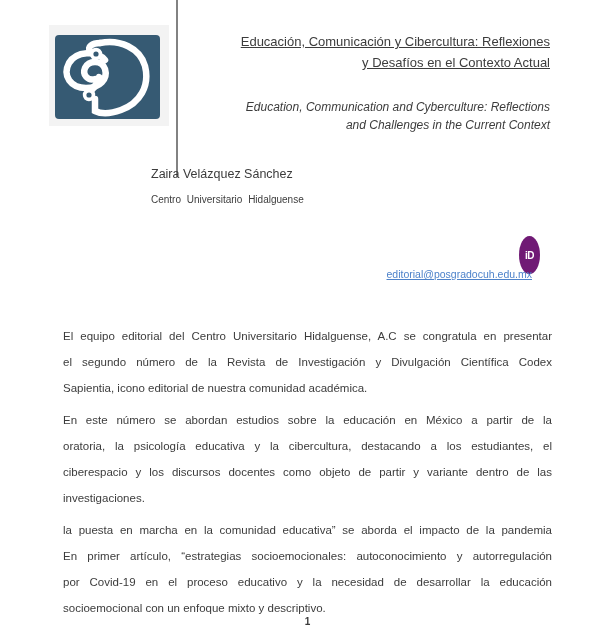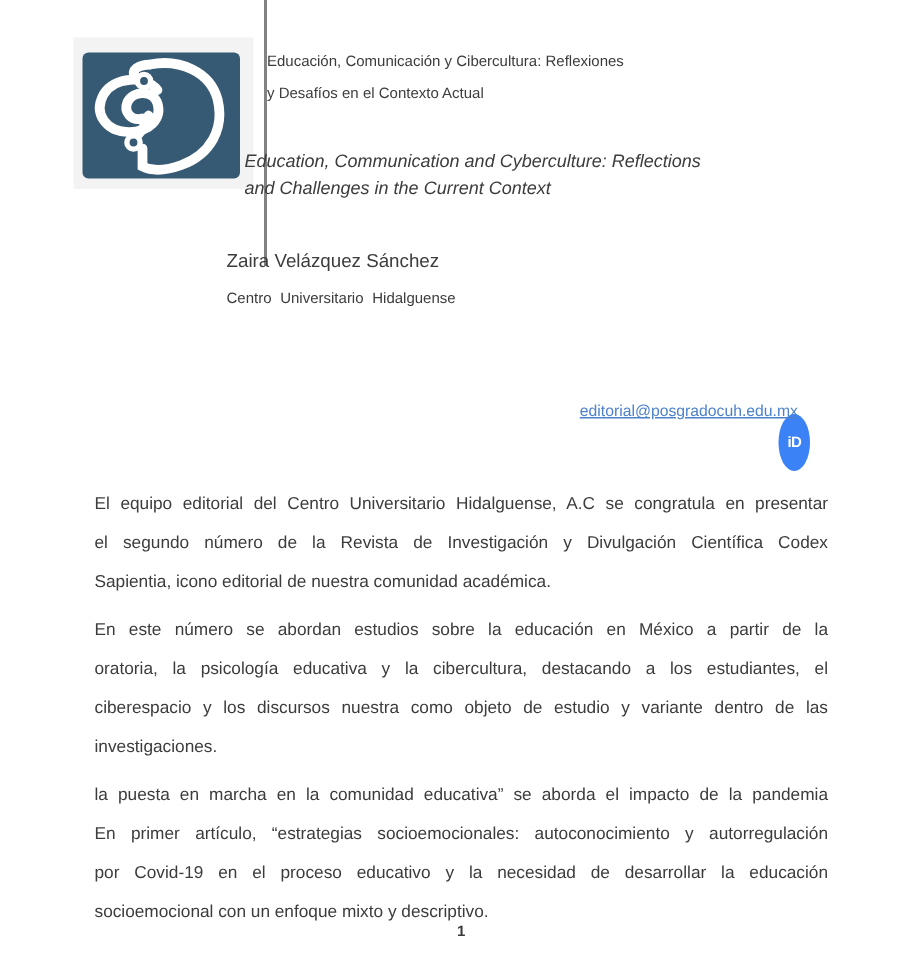--- a/index.html
+++ b/index.html
@@ -34,29 +34,30 @@
     position: absolute;
     left: 176px; top: 0;
     width: 2px; height: 177px;
     background: #828282;
   }
 
   
   .title {
     position: absolute;
     left: 178px; top: 31px; width: 372px;
-    text-align: left;
-    font-size: 10px;
+    text-align: right;
+    font-size: 13px;
     line-height: 21px;
     color: #3c3c3c;
+    text-decoration: underline;
   }
   .subtitle {
     position: absolute;
-    left: 163px; top: 99px; width: 372px;
-    text-align: left;
+    left: 178px; top: 99px; width: 372px;
+    text-align: right;
     font-style: italic;
     font-size: 12px;
     line-height: 17.5px;
   }
 
   .author {
     position: absolute;
     left: 151px; top: 167px; width: 372px;
     font-size: 12.5px;
   }
@@ -72,30 +73,29 @@
   .orcid-row {
     position: absolute;
     top: 236px; right: 72px;
     display: flex;
     align-items: flex-end;
     gap: 5px;
   }
   .orcid-badge {
     width: 21px; height: 38px;
     border-radius: 50%;
-    background: #3b82f6;
+    background: #701a75;
     color: #ffffff;
     font-size: 10px;
     font-weight: bold;
     display: flex;
     align-items: center;
     justify-content: center;
     letter-spacing: -0.5px;
     cursor: pointer;
-    margin-top: 40px;
   }
   .doc-link {
     color: #4d82ca;
     text-decoration: underline;
     font-size: 10.5px;
     line-height: 13px;
     cursor: pointer;
   }
   .email-row {
     position: absolute;
@@ -171,21 +171,21 @@
 
   <div class="body-text">
     <div class="para">
       <div class="bl j">El equipo editorial del Centro Universitario Hidalguense, A.C se congratula en presentar</div>
       <div class="bl j">el segundo número de la Revista de Investigación y Divulgación Científica Codex</div>
       <div class="bl last">Sapientia, icono editorial de nuestra comunidad académica.</div>
     </div>
     <div class="para">
       <div class="bl j">En este número se abordan estudios sobre la educación en México a partir de la</div>
       <div class="bl j">oratoria, la psicología educativa y la cibercultura, destacando a los estudiantes, el</div>
-      <div class="bl j">ciberespacio y los discursos nuestra como objeto de estudio y variante dentro de las</div>
+      <div class="bl j">ciberespacio y los discursos docentes como objeto de partir y variante dentro de las</div>
       <div class="bl last">investigaciones.</div>
     </div>
     <div class="para">
       <div class="bl j">la puesta en marcha en la comunidad educativa” se aborda el impacto de la pandemia</div>
       <div class="bl j">En primer artículo, “estrategias socioemocionales: autoconocimiento y autorregulación</div>
       <div class="bl j">por Covid-19 en el proceso educativo y la necesidad de desarrollar la educación</div>
       <div class="bl last">socioemocional con un enfoque mixto y descriptivo.</div>
     </div>
   </div>
 

